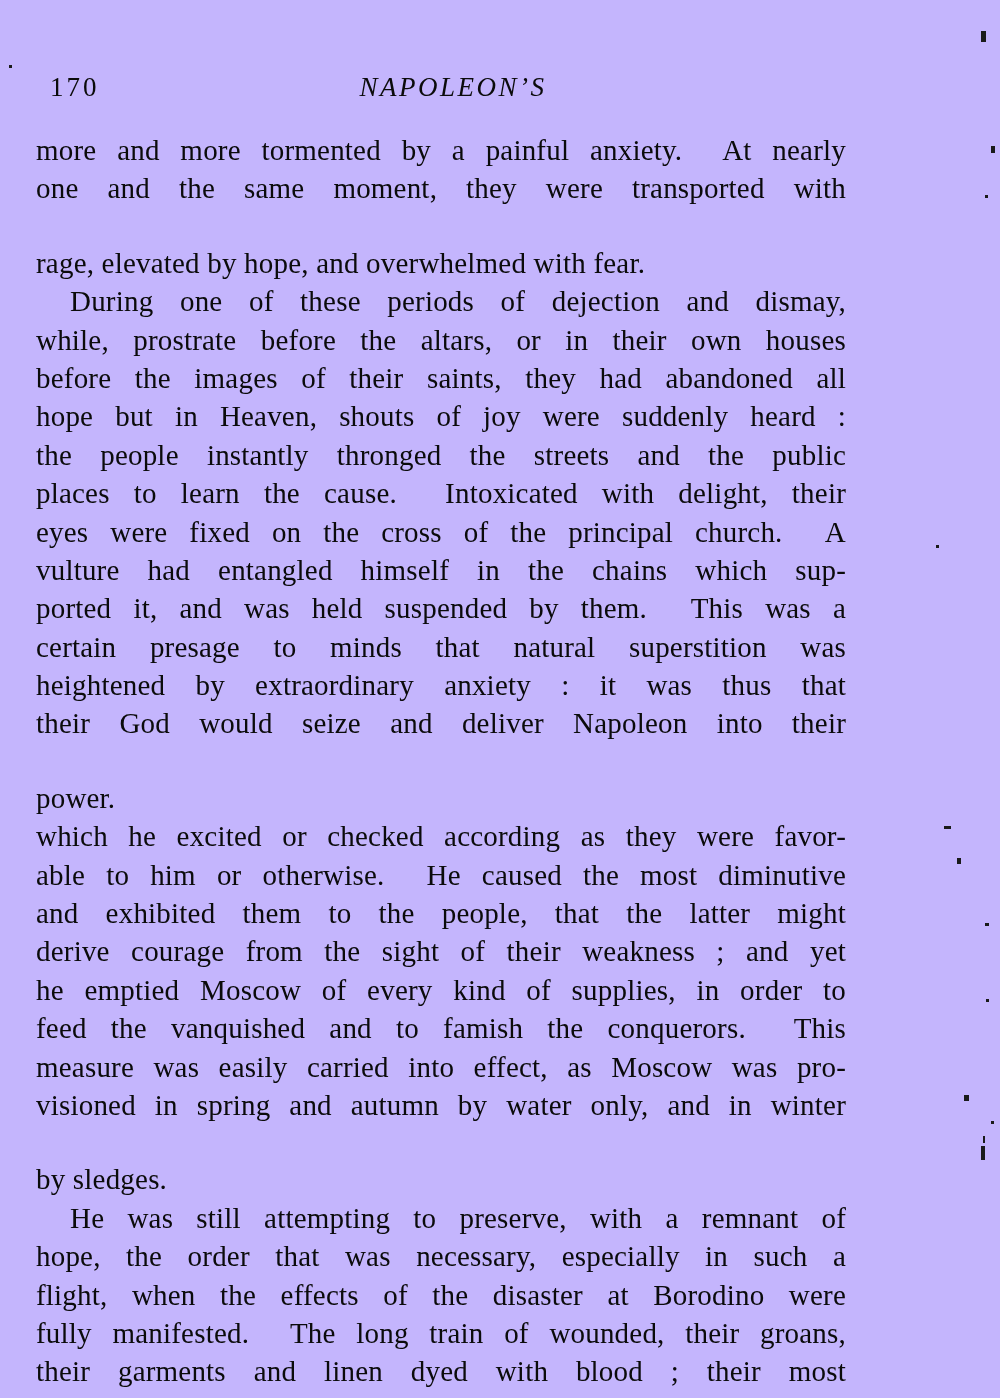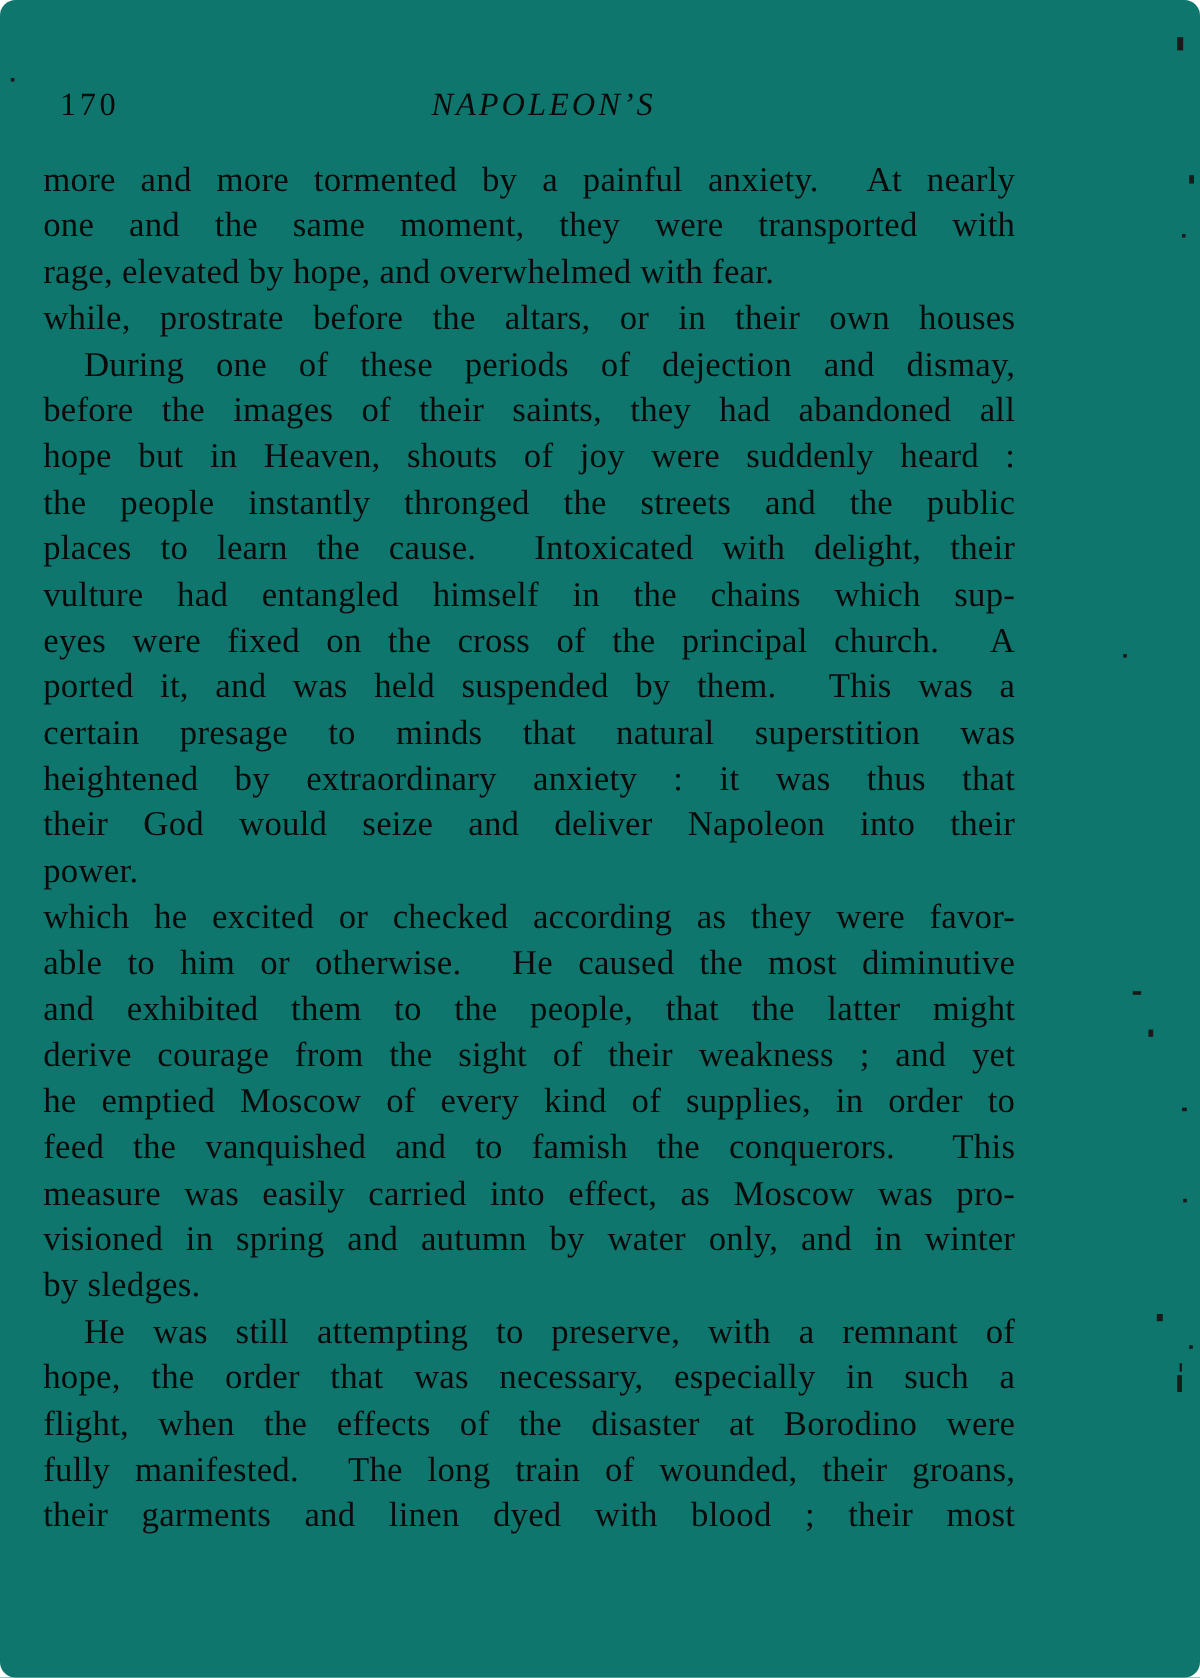--- a/index.html
+++ b/index.html
@@ -9,22 +9,21 @@
     height: 1398px;
     background: #ffffff;
     position: relative;
     overflow: hidden;
     font-family: "Liberation Serif", "DejaVu Serif", serif;
     color: #0b0b0b;
   }
   .page {
     position: absolute;
     inset: 0;
-    background: #0f766e;
-    border-radius: 13px;
+    background: #c4b5fd;
   }
   .header-row {
     position: absolute;
     top: 70px;
     left: 48px;
     width: 810px;
     height: 34px;
   }
   .page-number {
     position: absolute;
@@ -55,48 +54,48 @@
   .line {
     height: 38.4px;
     line-height: 38.4px;
     font-size: 29px;
     letter-spacing: 0.2px;
     text-align: justify;
     text-align-last: justify;
     overflow: visible;
   }
   .line.indent { padding-left: 34px; }
-  .line.flush { text-align-last: left; }
+  .line.flush { text-align-last: left; margin-top: 36px; }
   .artifact {
     position: absolute;
     background: #1a1a1a;
   }
 </style>
 </head>
 <body>
 
 <div class="page">
 
   <div class="header-row">
     <span class="page-number">170</span>
     <span class="running-title">NAPOLEON’S</span>
   </div>
 
   <div class="body-text" id="body-text">
       <div class="line">more and more tormented by a painful anxiety.&nbsp; At nearly</div>
       <div class="line">one and the same moment, they were transported with</div>
       <div class="line flush">rage, elevated by hope, and overwhelmed with fear.</div>
+      <div class="line indent">During one of these periods of dejection and dismay,</div>
       <div class="line">while, prostrate before the altars, or in their own houses</div>
-      <div class="line indent">During one of these periods of dejection and dismay,</div>
       <div class="line">before the images of their saints, they had abandoned all</div>
       <div class="line">hope but in Heaven, shouts of joy were suddenly heard :</div>
       <div class="line">the people instantly thronged the streets and the public</div>
       <div class="line">places to learn the cause.&nbsp; Intoxicated with delight, their</div>
+      <div class="line">eyes were fixed on the cross of the principal church.&nbsp; A</div>
       <div class="line">vulture had entangled himself in the chains which sup-</div>
-      <div class="line">eyes were fixed on the cross of the principal church.&nbsp; A</div>
       <div class="line">ported it, and was held suspended by them.&nbsp; This was a</div>
       <div class="line">certain presage to minds that natural superstition was</div>
       <div class="line">heightened by extraordinary anxiety : it was thus that</div>
       <div class="line">their God would seize and deliver Napoleon into their</div>
       <div class="line flush">power.</div>
       <div class="line">which he excited or checked according as they were favor-</div>
       <div class="line">able to him or otherwise.&nbsp; He caused the most diminutive</div>
       <div class="line">and exhibited them to the people, that the latter might</div>
       <div class="line">derive courage from the sight of their weakness ; and yet</div>
       <div class="line">he emptied Moscow of every kind of supplies, in order to</div>

